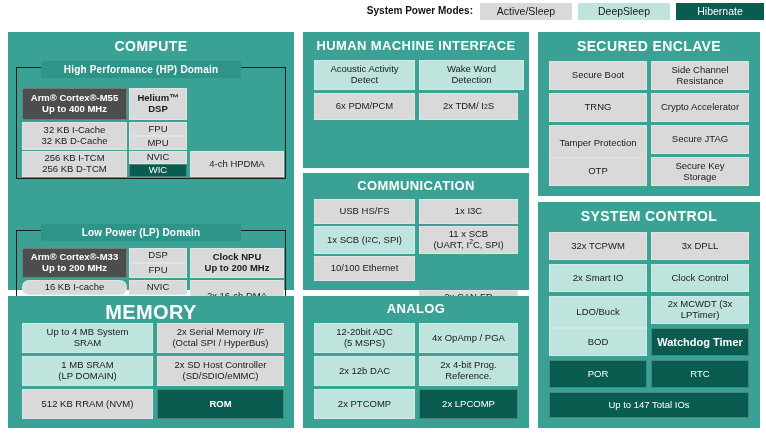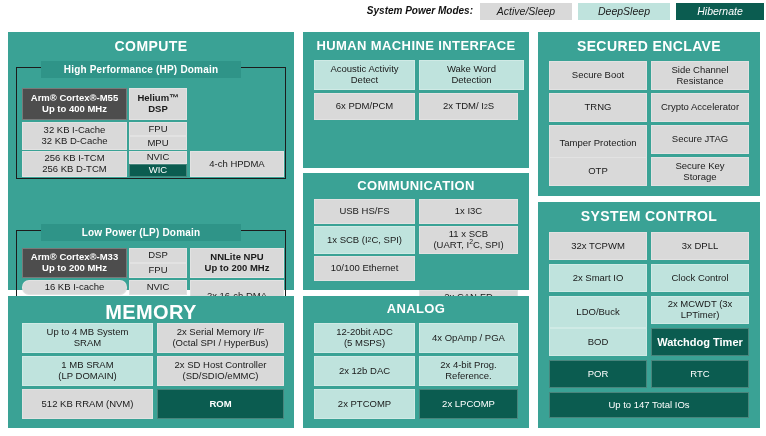--- a/index.html
+++ b/index.html
@@ -3,21 +3,21 @@
 <meta charset="utf-8">
 <style>
   html,body{margin:0;padding:0;background:#ffffff;}
   body{
     width:766px;height:436px;position:relative;overflow:hidden;
     font-family:"Liberation Sans","DejaVu Sans",sans-serif;
     -webkit-font-smoothing:antialiased;
   }
 
   
-  #legend{position:absolute;left:0;top:0;width:766px;height:26px;font-style:italic;}
+  #legend{position:absolute;left:0;top:0;width:766px;height:26px;}
   #legend-label{
     position:absolute;right:293px;top:5px;
     font-size:10px;font-weight:bold;color:#111;white-space:nowrap;
   }
   .legend-chip{
     position:absolute;top:3px;height:17px;line-height:17px;
     font-size:10.5px;text-align:center;white-space:nowrap;
   }
   .chip-active{left:480px;width:92px;background:#d9d9d9;color:#1a1a1a;}
   .chip-deep{left:578px;width:92px;background:#bfe3dd;color:#1a1a1a;}
@@ -99,21 +99,21 @@
   </div>
   <div class="blk g" style="left:14px;top:248px;width:105px;height:15px;border-radius:7px;">16 KB I-cache</div>
   <div class="blk g" style="left:14px;top:264px;width:105px;height:16px;">Arm® Trustzone®</div>
 
   <div class="blk g" style="left:121px;top:216px;width:58px;height:15px;">DSP</div>
   <div class="blk g" style="left:121px;top:231px;width:58px;height:15px;">FPU</div>
   <div class="blk g" style="left:121px;top:248px;width:58px;height:15px;">NVIC</div>
   <div class="blk d" style="left:121px;top:264px;width:58px;height:16px;">WIC</div>
 
   <div class="blk g b" style="left:182px;top:216px;width:94px;height:30px;">
-    <span><span>NNLite NPU</span><br><span>Up to 200 MHz</span></span>
+    <span><span>Clock NPU</span><br><span>Up to 200 MHz</span></span>
   </div>
   <div class="blk g" style="left:182px;top:248px;width:94px;height:32px;">2x 16-ch DMA</div>
 </div>
 
 <div class="panel" style="left:8px;top:296px;width:286px;height:132px;">
   <div class="panel-title" style="font-size:20px;margin-top:5px;">MEMORY</div>
   <div class="blk l" style="left:14px;top:27px;width:131px;height:30px;">
     <span><span>Up to 4 MB System</span><br><span>SRAM</span></span>
   </div>
   <div class="blk g" style="left:149px;top:27px;width:127px;height:30px;">

